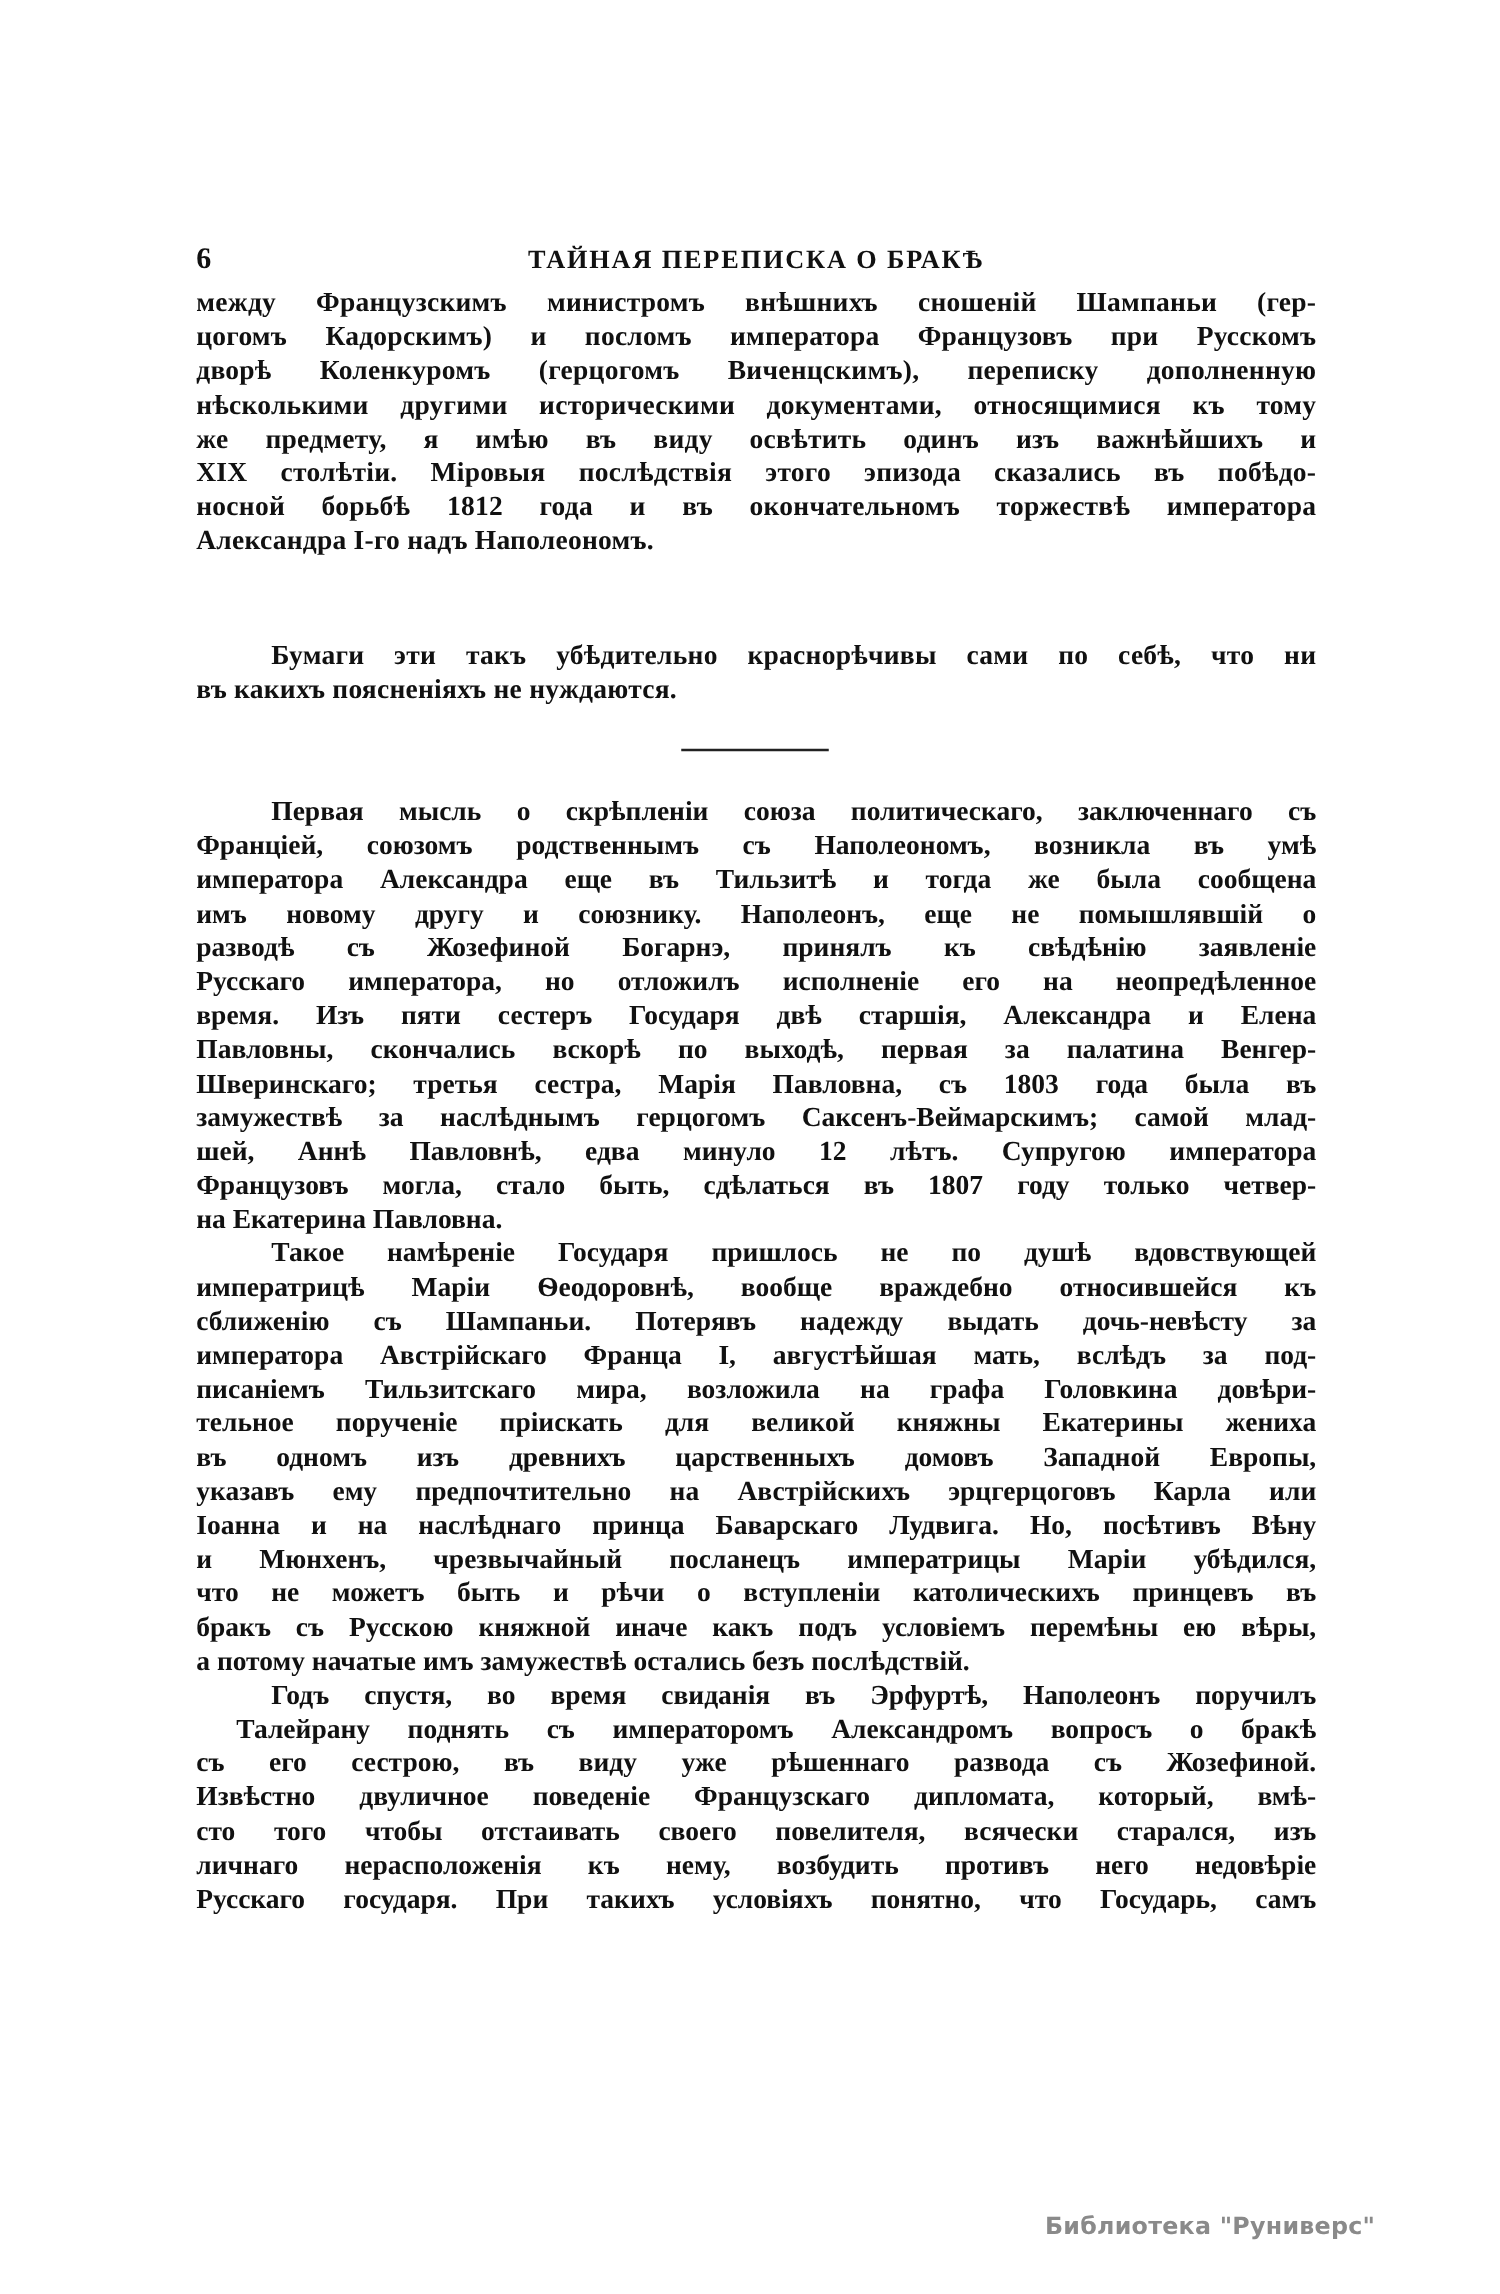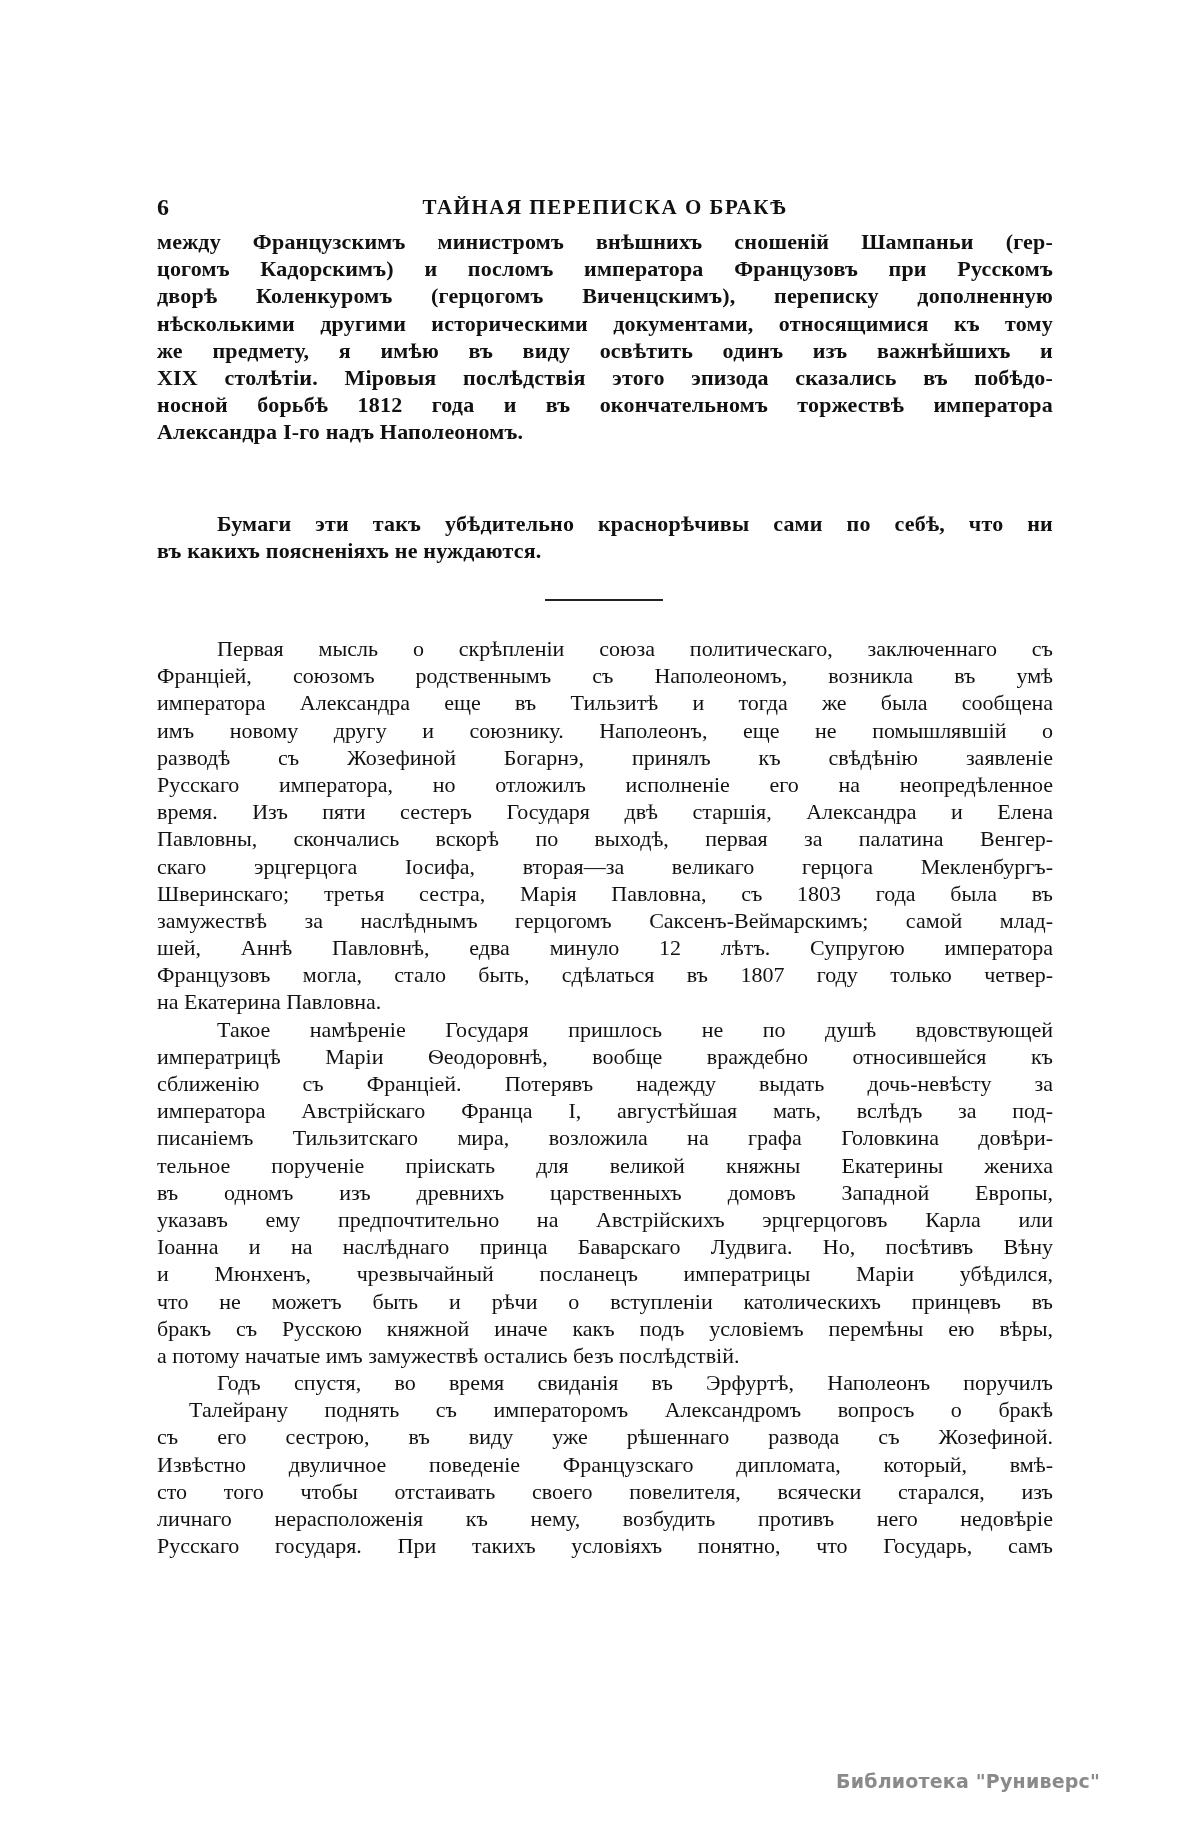--- a/index.html
+++ b/index.html
@@ -56,20 +56,21 @@
       text-align: justify;
       text-align-last: left;
     }
     .line {
       display: block;
       text-align: justify;
       text-align-last: justify;
       white-space: nowrap;
       overflow: visible;
       height: 27.2px;
+      font-weight: bold;
     }
     .line.last {
       text-align-last: left;
     }
     .line.indent {
       padding-left: 60px;
     }
     .intro {
       top: 228px;
     }
@@ -133,31 +134,30 @@
   <div class="body-text main">
     <div>
       <span class="line indent" style="white-space: normal; text-align-last: justify;">Первая мысль о скрѣпленіи союза политическаго, заключеннаго съ</span>
       <span class="line" style="white-space: normal; text-align-last: justify;">Франціей, союзомъ родственнымъ съ Наполеономъ, возникла въ умѣ</span>
       <span class="line" style="white-space: normal; text-align-last: justify;">императора Александра еще въ Тильзитѣ и тогда же была сообщена</span>
       <span class="line" style="white-space: normal; text-align-last: justify;">имъ новому другу и союзнику. Наполеонъ, еще не помышлявшій о</span>
       <span class="line" style="white-space: normal; text-align-last: justify;">разводѣ съ Жозефиной Богарнэ, принялъ къ свѣдѣнію заявленіе</span>
       <span class="line" style="white-space: normal; text-align-last: justify;">Русскаго императора, но отложилъ исполненіе его на неопредѣленное</span>
       <span class="line" style="white-space: normal; text-align-last: justify;">время. Изъ пяти сестеръ Государя двѣ старшія, Александра и Елена</span>
       <span class="line" style="white-space: normal; text-align-last: justify;">Павловны, скончались вскорѣ по выходѣ, первая за палатина Венгер-</span>
-      <span class="line" style="white-space: normal; text-align-last: justify;">скаго эрцгерцога Іосифа, вторая—за великаго герцога Мекленбургъ-</span>
       <span class="line" style="white-space: normal; text-align-last: justify;">Шверинскаго; третья сестра, Марія Павловна, съ 1803 года была въ</span>
       <span class="line" style="white-space: normal; text-align-last: justify;">замужествѣ за наслѣднымъ герцогомъ Саксенъ-Веймарскимъ; самой млад-</span>
       <span class="line" style="white-space: normal; text-align-last: justify;">шей, Аннѣ Павловнѣ, едва минуло 12 лѣтъ. Супругою императора</span>
       <span class="line" style="white-space: normal; text-align-last: justify;">Французовъ могла, стало быть, сдѣлаться въ 1807 году только четвер-</span>
       <span class="line last">на Екатерина Павловна.</span>
     </div>
     <div>
       <span class="line indent" style="white-space: normal; text-align-last: justify;">Такое намѣреніе Государя пришлось не по душѣ вдовствующей</span>
       <span class="line" style="white-space: normal; text-align-last: justify;">императрицѣ Маріи Ѳеодоровнѣ, вообще враждебно относившейся къ</span>
-      <span class="line" style="white-space: normal; text-align-last: justify;">сближенію съ Франціей. Потерявъ надежду выдать дочь-невѣсту за</span>
+      <span class="line" style="white-space: normal; text-align-last: justify;">сближенію съ Шампаньи. Потерявъ надежду выдать дочь-невѣсту за</span>
       <span class="line" style="white-space: normal; text-align-last: justify;">императора Австрійскаго Франца I, августѣйшая мать, вслѣдъ за под-</span>
       <span class="line" style="white-space: normal; text-align-last: justify;">писаніемъ Тильзитскаго мира, возложила на графа Головкина довѣри-</span>
       <span class="line" style="white-space: normal; text-align-last: justify;">тельное порученіе пріискать для великой княжны Екатерины жениха</span>
       <span class="line" style="white-space: normal; text-align-last: justify;">въ одномъ изъ древнихъ царственныхъ домовъ Западной Европы,</span>
       <span class="line" style="white-space: normal; text-align-last: justify;">указавъ ему предпочтительно на Австрійскихъ эрцгерцоговъ Карла или</span>
       <span class="line" style="white-space: normal; text-align-last: justify;">Іоанна и на наслѣднаго принца Баварскаго Лудвига. Но, посѣтивъ Вѣну</span>
       <span class="line" style="white-space: normal; text-align-last: justify;">и Мюнхенъ, чрезвычайный посланецъ императрицы Маріи убѣдился,</span>
       <span class="line" style="white-space: normal; text-align-last: justify;">что не можетъ быть и рѣчи о вступленіи католическихъ принцевъ въ</span>
       <span class="line" style="white-space: normal; text-align-last: justify;">бракъ съ Русскою княжной иначе какъ подъ условіемъ перемѣны ею вѣры,</span>
       <span class="line last">а потому начатые имъ замужествѣ остались безъ послѣдствій.</span>

